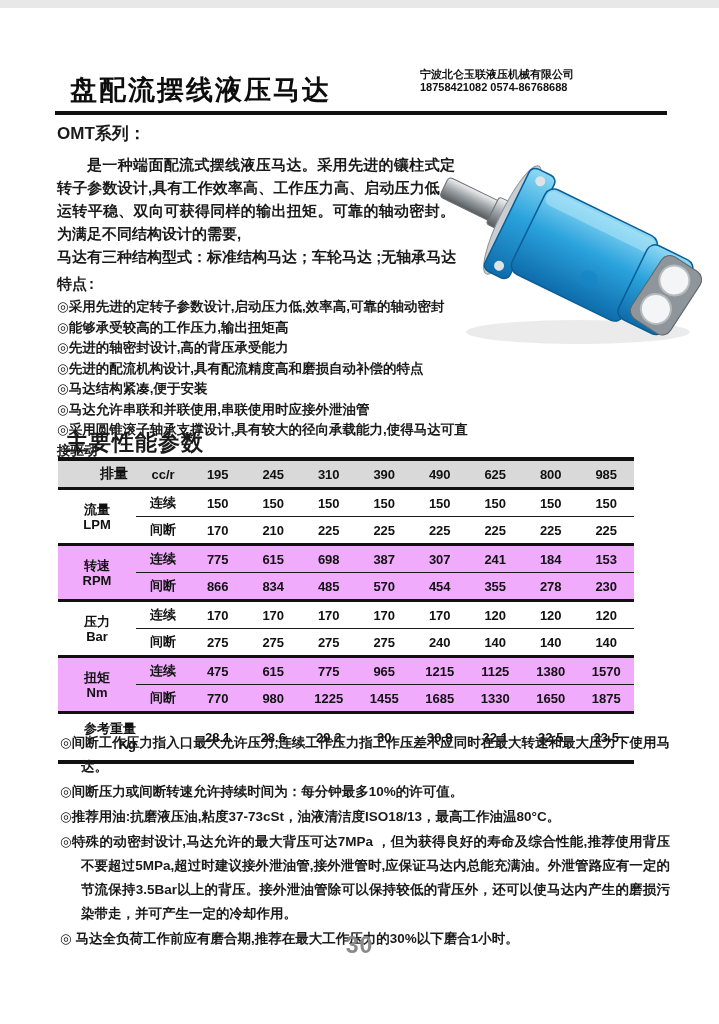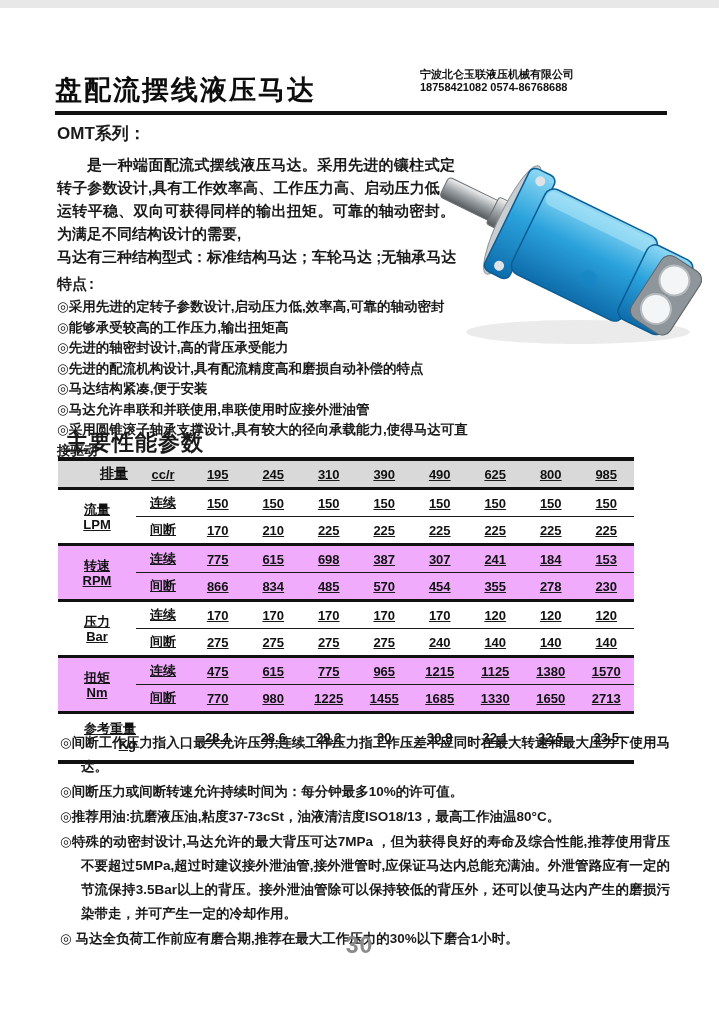--- a/index.html
+++ b/index.html
@@ -4,34 +4,34 @@
 <style>
   html,body{margin:0;padding:0;background:#e8e8e8;}
   .page{
     position:relative;width:719px;height:1024px;margin:8px auto;
     background:#ffffff;overflow:hidden;
     font-family:"Liberation Sans","DejaVu Sans",sans-serif;
     color:#1a1a1a;font-weight:bold;
   }
   
   .company{position:absolute;left:420px;top:60px;font-size:11px;line-height:13px;color:#111;}
-  .doc-title{position:absolute;left:55px;top:64px;font-size:27px;letter-spacing:2px;color:#0d0d0d;}
+  .doc-title{position:absolute;left:70px;top:64px;font-size:27px;letter-spacing:2px;color:#0d0d0d;}
   .title-rule{position:absolute;left:55px;top:103px;width:612px;height:4px;background:#111;}
   
   .series-col{position:absolute;left:57px;top:114px;width:424px;}
   .series-heading{font-size:17px;margin:0 0 8px 0;}
   .series-intro{font-size:15px;line-height:23px;margin:0;width:398px;text-indent:2em;text-align:justify;}
   .series-types{font-size:15px;line-height:23px;margin:0 0 0 0;}
   .features-heading{font-size:15px;margin:7px 0 3px 0;font-family:Liberation Mono, monospace;}
   .features{list-style:none;margin:0;padding:0;font-size:13.5px;line-height:20.5px;width:424px;}
   
   .photo{position:absolute;left:428px;top:148px;width:282px;height:198px;}
   
   .perf-heading{position:absolute;left:66px;top:420px;font-size:22px;letter-spacing:1px;}
-  .tablewrap{position:absolute;left:58px;top:449px;width:576px;text-decoration:underline;}
+  .tablewrap{position:absolute;left:58px;top:449px;width:576px;}
   table.perf{border-collapse:collapse;table-layout:fixed;width:576px;
     border-top:4px solid #111;border-bottom:4px solid #111;}
   table.perf thead tr{background:#d9d9d9;}
   table.perf thead{border-bottom:3px solid #111;}
   table.perf tbody{border-bottom:3px solid #111;}
   table.perf tbody:last-child{border-bottom:none;}
   table.perf tbody.shaded{background:#f0abfc;}
   table.perf th,table.perf td{font-weight:bold;font-size:13px;text-align:center;
     height:26px;padding:0;color:#111;}
   table.perf .c-param{width:70px;}
@@ -233,21 +233,21 @@
           </tr>
           <tr class="r2">
             <td class="c-mode thin">间断</td>
             <td class="thin">770</td>
             <td class="thin">980</td>
             <td class="thin">1225</td>
             <td class="thin">1455</td>
             <td class="thin">1685</td>
             <td class="thin">1330</td>
             <td class="thin">1650</td>
-            <td class="thin">2713</td>
+            <td class="thin">1875</td>
           </tr>
         </tbody>
         <tbody class="weight">
           <tr>
             <td class="c-param wlabel">
               <div>参考重量</div>
               <div>Kg</div>
             </td>
             <td class="c-mode"></td>
             <td>28.1</td>

